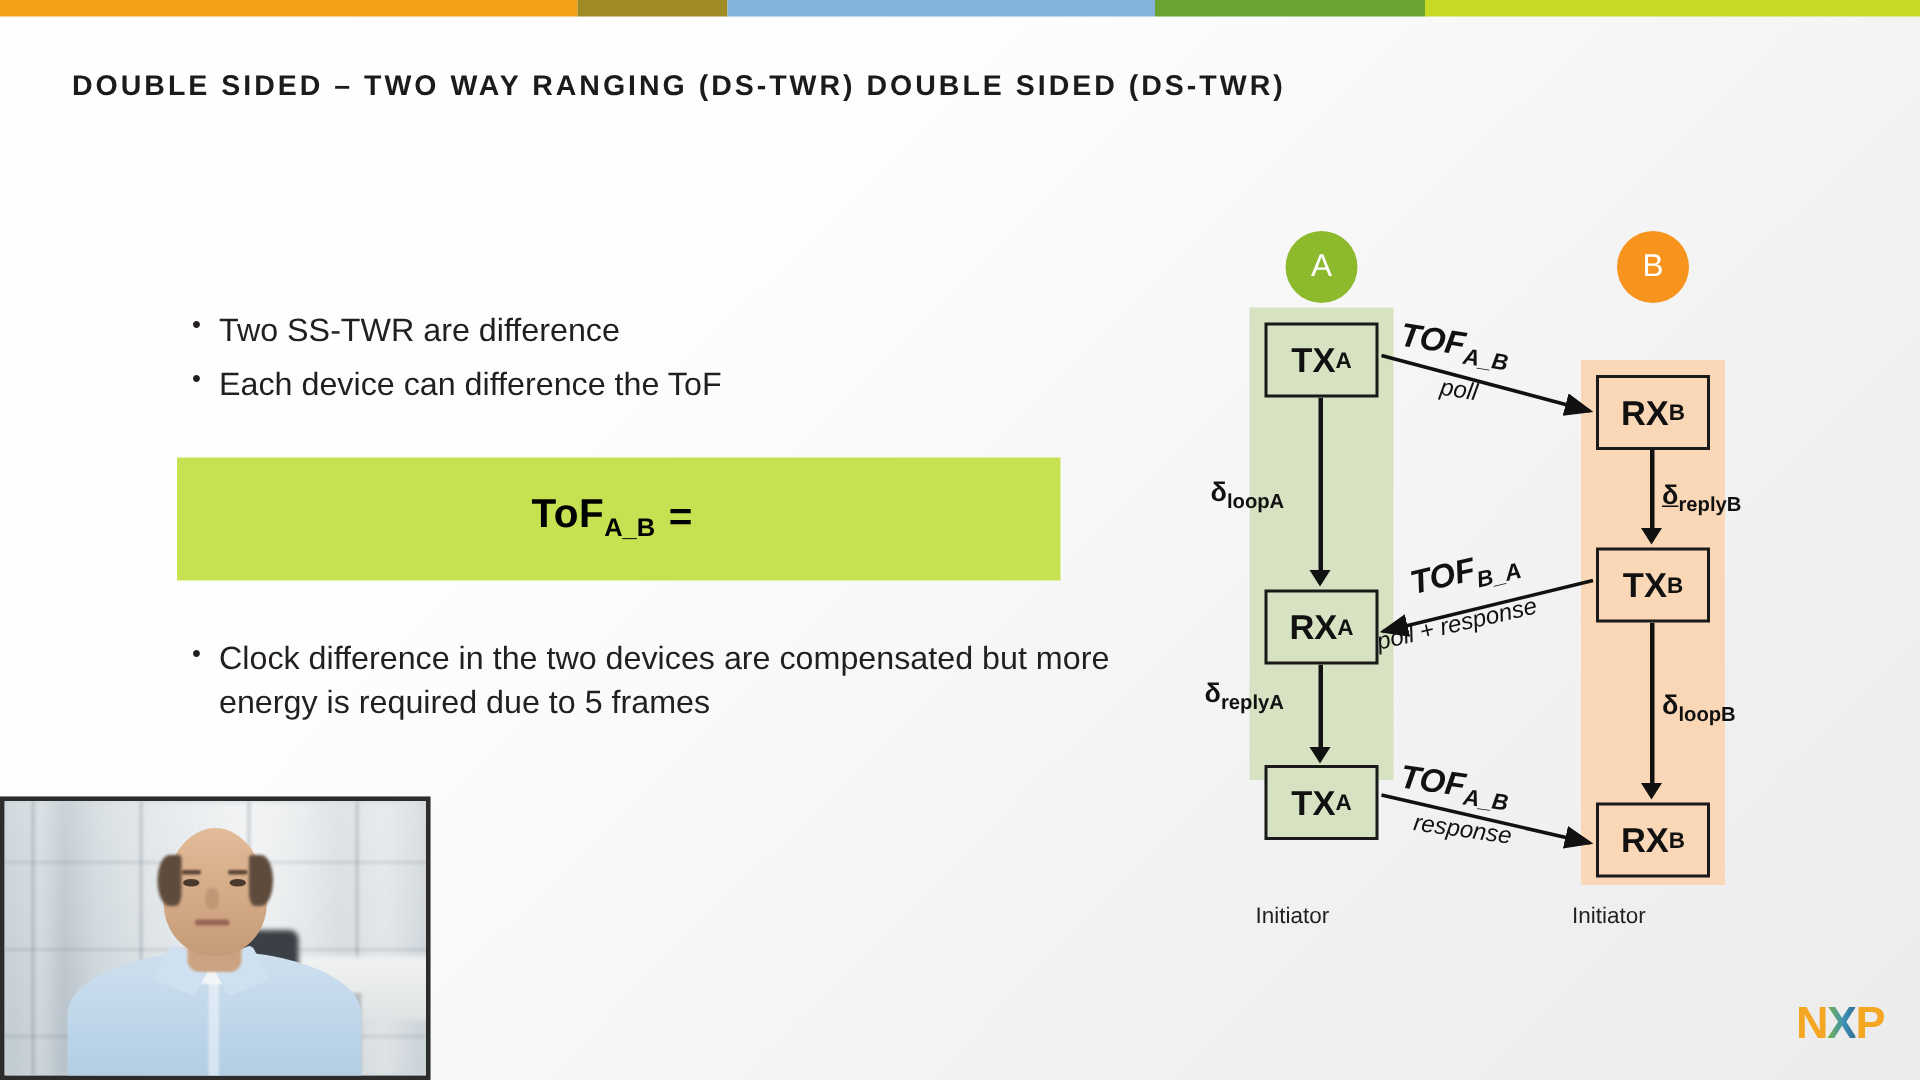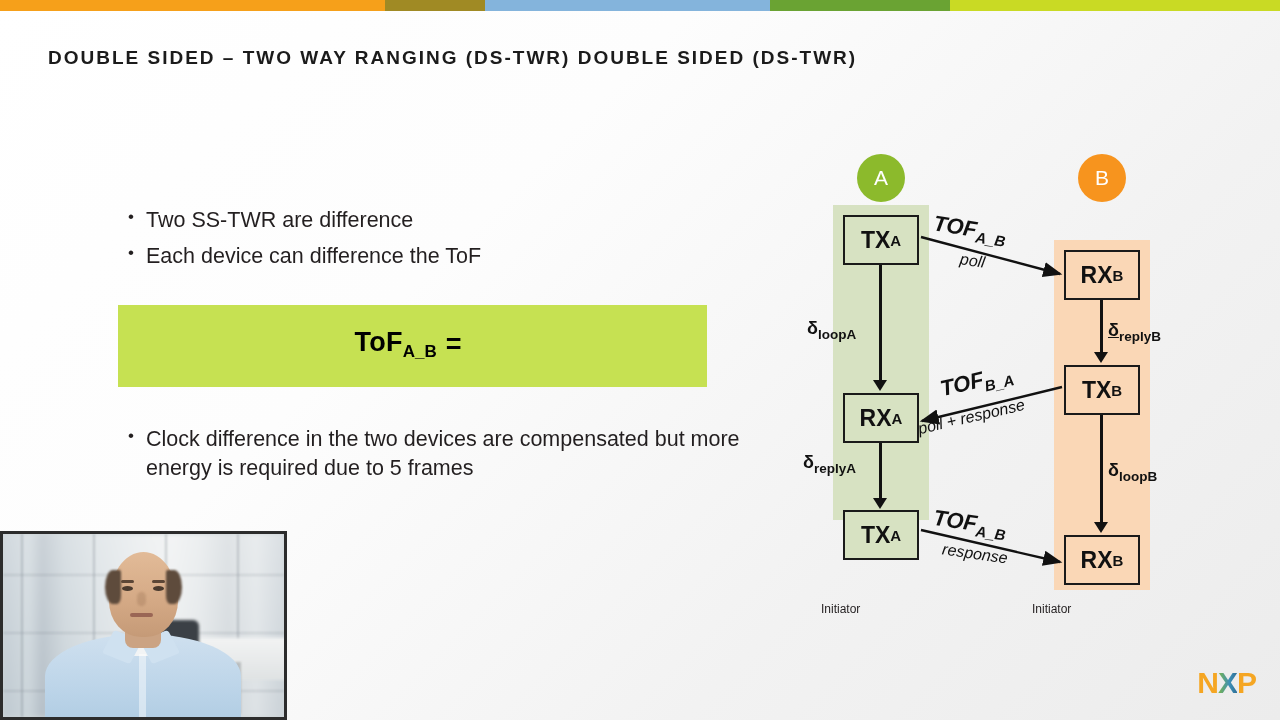--- a/index.html
+++ b/index.html
@@ -187,23 +187,24 @@
     position: absolute;
     font-size: 18px;
     font-weight: bold;
     color: #111;
     white-space: nowrap;
   }
   .dlabel .dsub2 { font-size: 13.5px; vertical-align: sub; }
 
   .lane-caption {
     position: absolute;
-    font-size: 12px;
+    font-size: 15px;
     color: #231f20;
     white-space: nowrap;
+    margin-left: 16px;
   }
   #cap-init { left: 21px; top: 462px; }
   #cap-resp { left: 232px; top: 462px; }
 
   .arrow-label {
     position: absolute;
     font-size: 22px;
     font-weight: bold;
     font-style: italic;
     color: #111;

